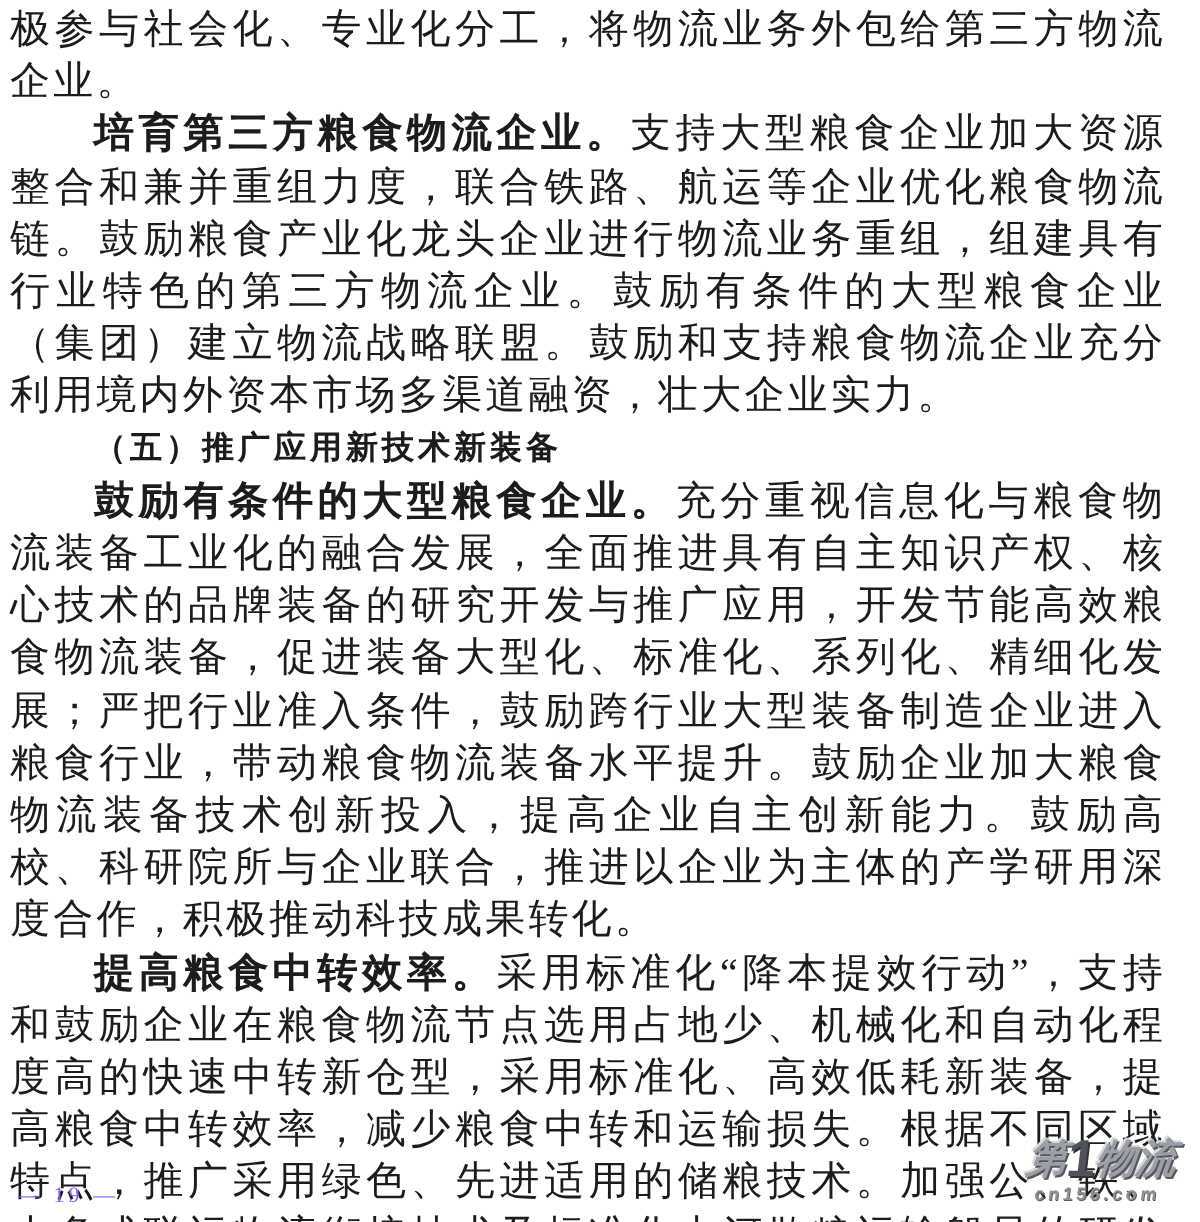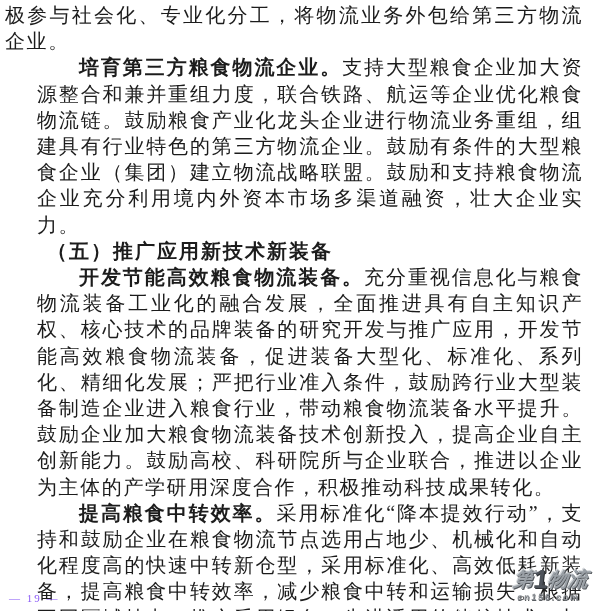--- a/index.html
+++ b/index.html
@@ -19,26 +19,26 @@
   }
   .para {
     margin: 0;
     font-size: 20px;
     line-height: 26.2px;
     letter-spacing: 1.6px;
     text-align: justify;
     text-justify: inter-ideograph;
     word-break: break-all;
   }
-  .indent { text-indent: 42px; margin-left: 32px; }
+  .indent { text-indent: 42px; }
   .lead { font-weight: bold; }
   .bold-quote { font-weight: normal; }
   .heading {
     margin: 0;
-    font-size: 20px;
+    font-size: 16px;
     line-height: 26.2px;
     letter-spacing: 2px;
     font-weight: bold;
     text-indent: 42px;
   }
   .footer {
     position: absolute;
     left: 9px; bottom: 7px;
     font-size: 11px;
     letter-spacing: 2px;
@@ -89,21 +89,21 @@
 
   <p class="para indent">
     <span class="lead">培育第三方粮食物流企业。</span><span>支持大型粮食企业加大资源整合和兼并重组力度，联合铁路、航运等企业优化粮食物流链。鼓励粮食产业化龙头企业进行物流业务重组，组建具有行业特色的第三方物流企业。鼓励有条件的大型粮食企业（集团）建立物流战略联盟。鼓励和支持粮食物流企业充分利用境内外资本市场多渠道融资，壮大企业实力。</span>
   </p>
 
   <p class="heading">
     <span>（五）推广应用新技术新装备</span>
   </p>
 
   <p class="para indent">
-    <span class="lead">开发节能高效粮食物流装备。</span><span>充分重视信息化与粮食物流装备工业化的融合发展，全面推进具有自主知识产权、核心技术的品牌装备的研究开发与推广应用，开发节能高效粮食物流装备，促进装备大型化、标准化、系列化、精细化发展；严把行业准入条件，鼓励跨行业大型装备制造企业进入粮食行业，带动粮食物流装备水平提升。鼓励企业加大粮食物流装备技术创新投入，提高企业自主创新能力。鼓励高校、科研院所与企业联合，推进以企业为主体的产学研用深度合作，积极推动科技成果转化。</span>
+    <span class="lead">鼓励有条件的大型粮食企业。</span><span>充分重视信息化与粮食物流装备工业化的融合发展，全面推进具有自主知识产权、核心技术的品牌装备的研究开发与推广应用，开发节能高效粮食物流装备，促进装备大型化、标准化、系列化、精细化发展；严把行业准入条件，鼓励跨行业大型装备制造企业进入粮食行业，带动粮食物流装备水平提升。鼓励企业加大粮食物流装备技术创新投入，提高企业自主创新能力。鼓励高校、科研院所与企业联合，推进以企业为主体的产学研用深度合作，积极推动科技成果转化。</span>
   </p>
 
   <p class="para indent">
     <span class="lead">提高粮食中转效率。</span><span>采用标准化</span><span class="bold-quote">“降本提效行动”</span><span>，支持和鼓励企业在粮食物流节点选用占地少、机械化和自动化程度高的快速中转新仓型，采用标准化、高效低耗新装备，提高粮食中转效率，减少粮食中转和运输损失。根据不同区域特点，推广采用绿色、先进适用的储粮技术。加强公、铁、水多式联运物流衔接技术及标准化内河散粮运输船只的研发与应用。推广集装单</span>
   </p>
 
   <div class="footer">— 19 —</div>
 
   <div class="watermark">
     <div class="wm-row"><span>第</span><span class="wm-one">1</span><span>物流</span></div>

